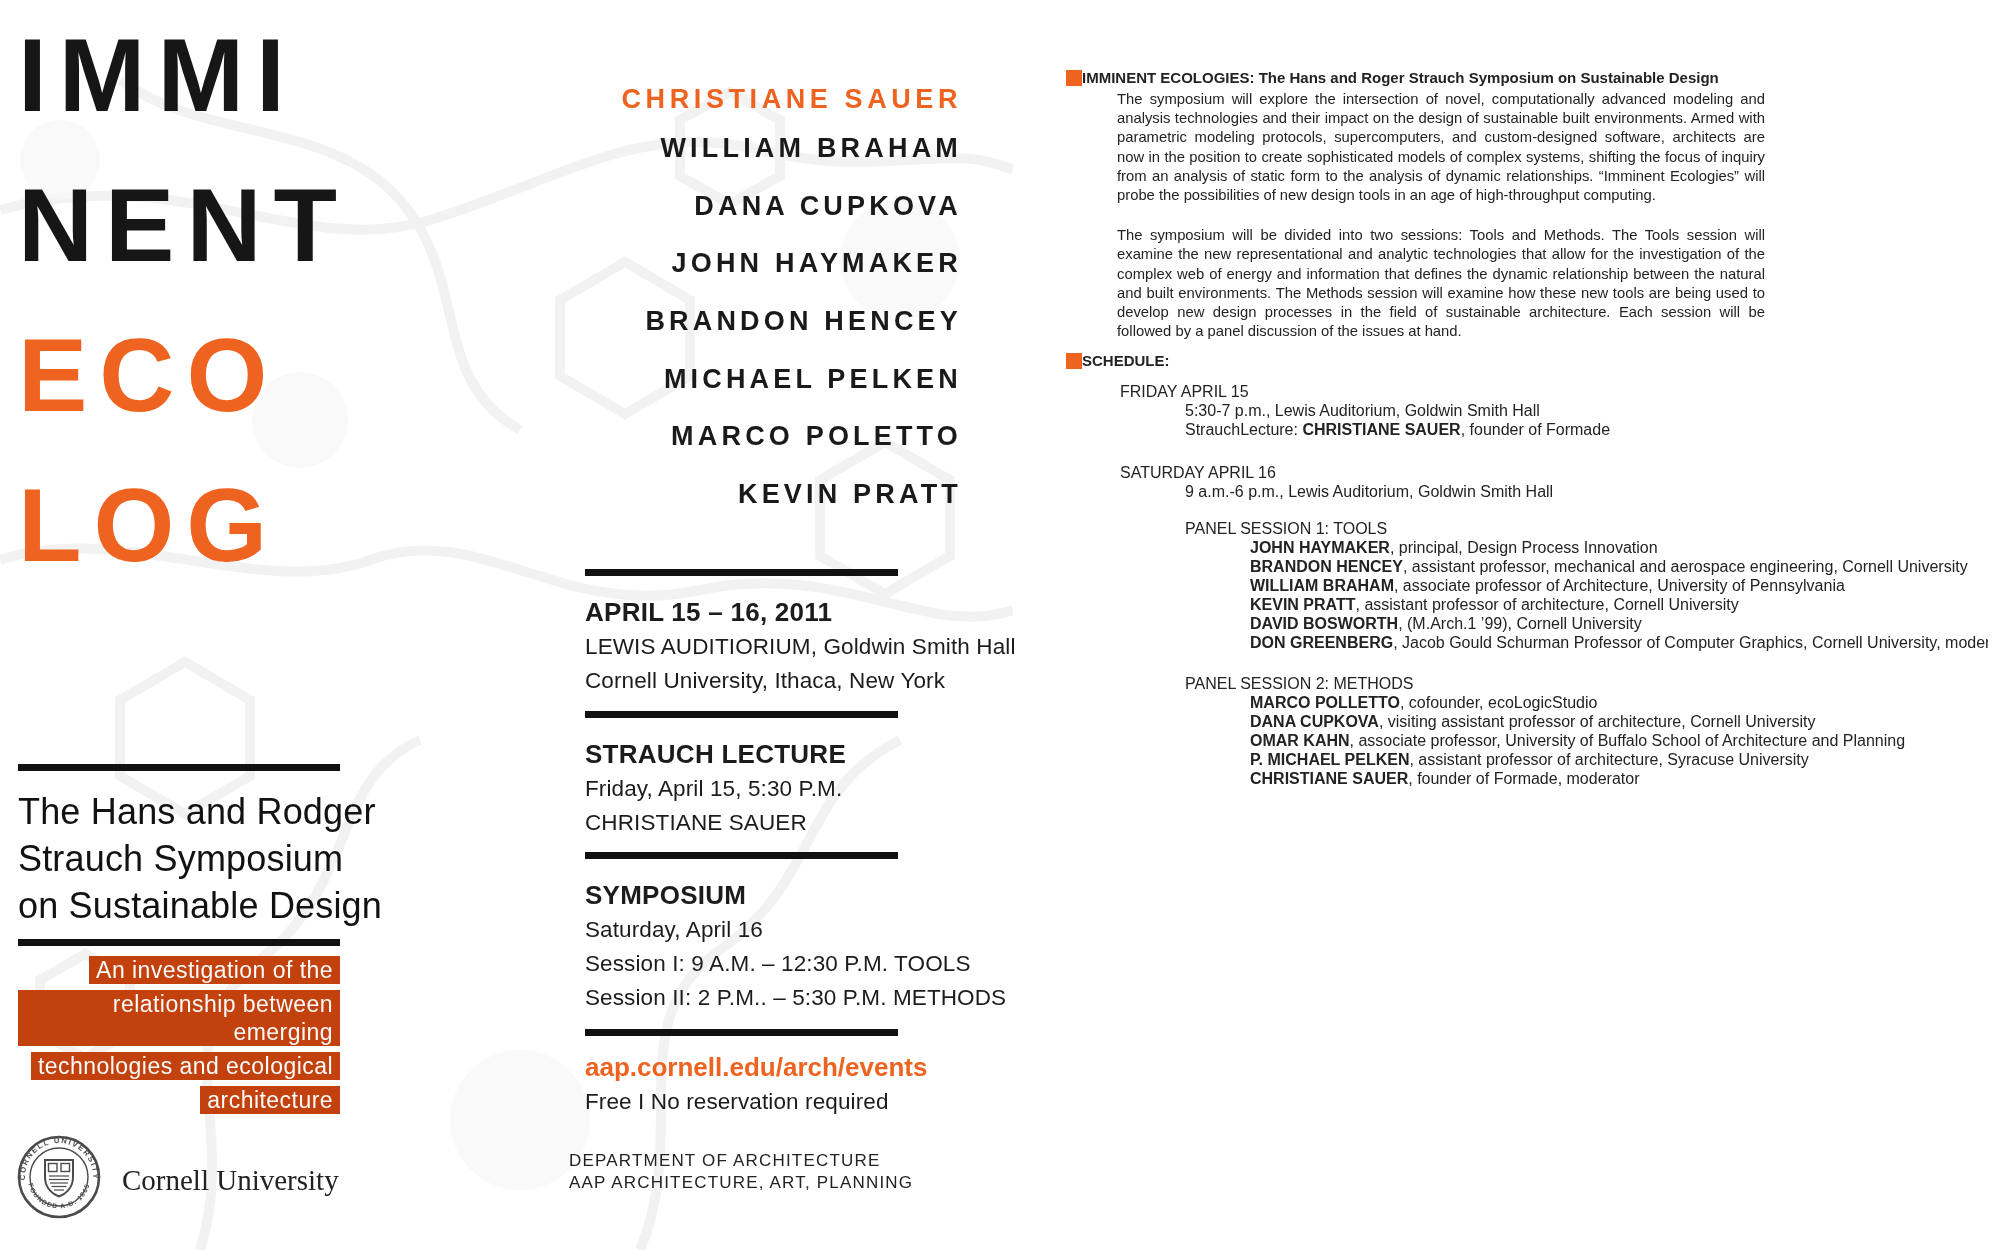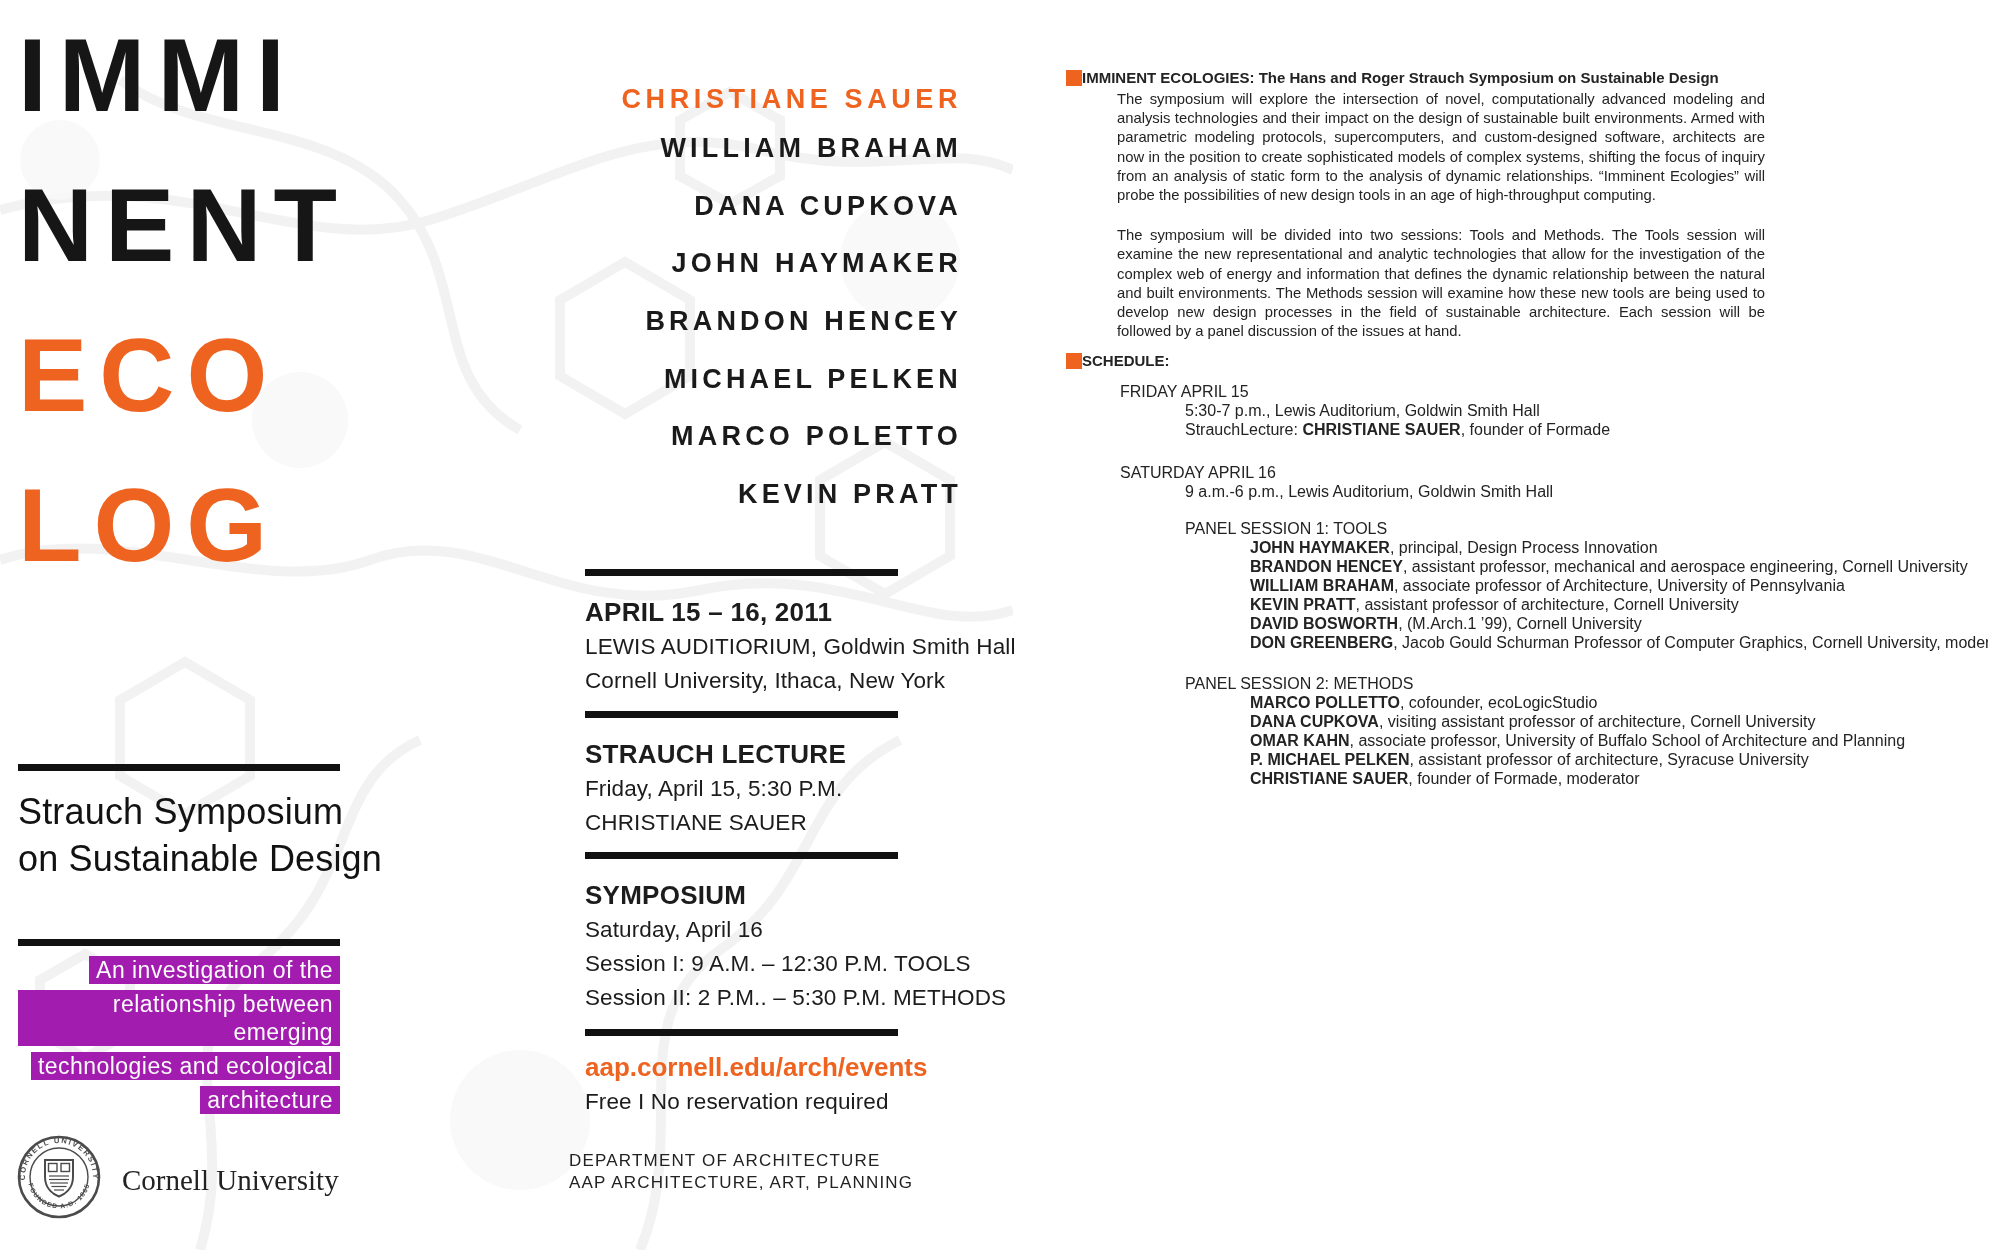--- a/index.html
+++ b/index.html
@@ -19,21 +19,21 @@
 
   .rule { position:absolute; left:18px; width:322px; height:7px; background:#111; }
   #rule-a { top:764px; }
   #rule-b { top:939px; }
 
   #subtitle { position:absolute; left:18px; top:788px; font-size:36px;
               line-height:47px; font-weight:400; color:#121212; letter-spacing:.005em; }
 
   #tagline { position:absolute; left:18px; top:956px; width:322px; text-align:right; }
   .tag-row { margin-bottom:6px; line-height:0; }
-  .tag-chip { display:inline-block; background:#a21caf; color:#fbfbfb;
+  .tag-chip { display:inline-block; background:#c2410c; color:#fbfbfb;
               font-size:23px; line-height:28px; padding:0 7px; letter-spacing:.02em; }
 
   #seal { position:absolute; left:16px; top:1134px; }
   #cu-wordmark { position:absolute; left:122px; top:1164px;
                  font-family:"Liberation Serif", serif; font-size:29px; color:#222; }
 
   
   #featured-speaker { position:absolute; left:585px; top:84px; width:377px;
                       text-align:right; font-size:27px; font-weight:800;
                       letter-spacing:.17em; color:var(--accent); white-space:nowrap; }
@@ -110,20 +110,21 @@
         <div class="title-line orange"><span>ECO</span></div>
 
         <div class="title-line orange"><span>LOG</span></div>
 
       </div>
 
     <div class="rule" id="rule-a"></div>
 
     <div id="subtitle">
 
+        <div class="sub-line">The Hans and Rodger</div>
 
         <div class="sub-line">Strauch Symposium</div>
 
         <div class="sub-line">on Sustainable Design</div>
       </div>
 
     <div class="rule" id="rule-b"></div>
 
     <div id="tagline">
 

